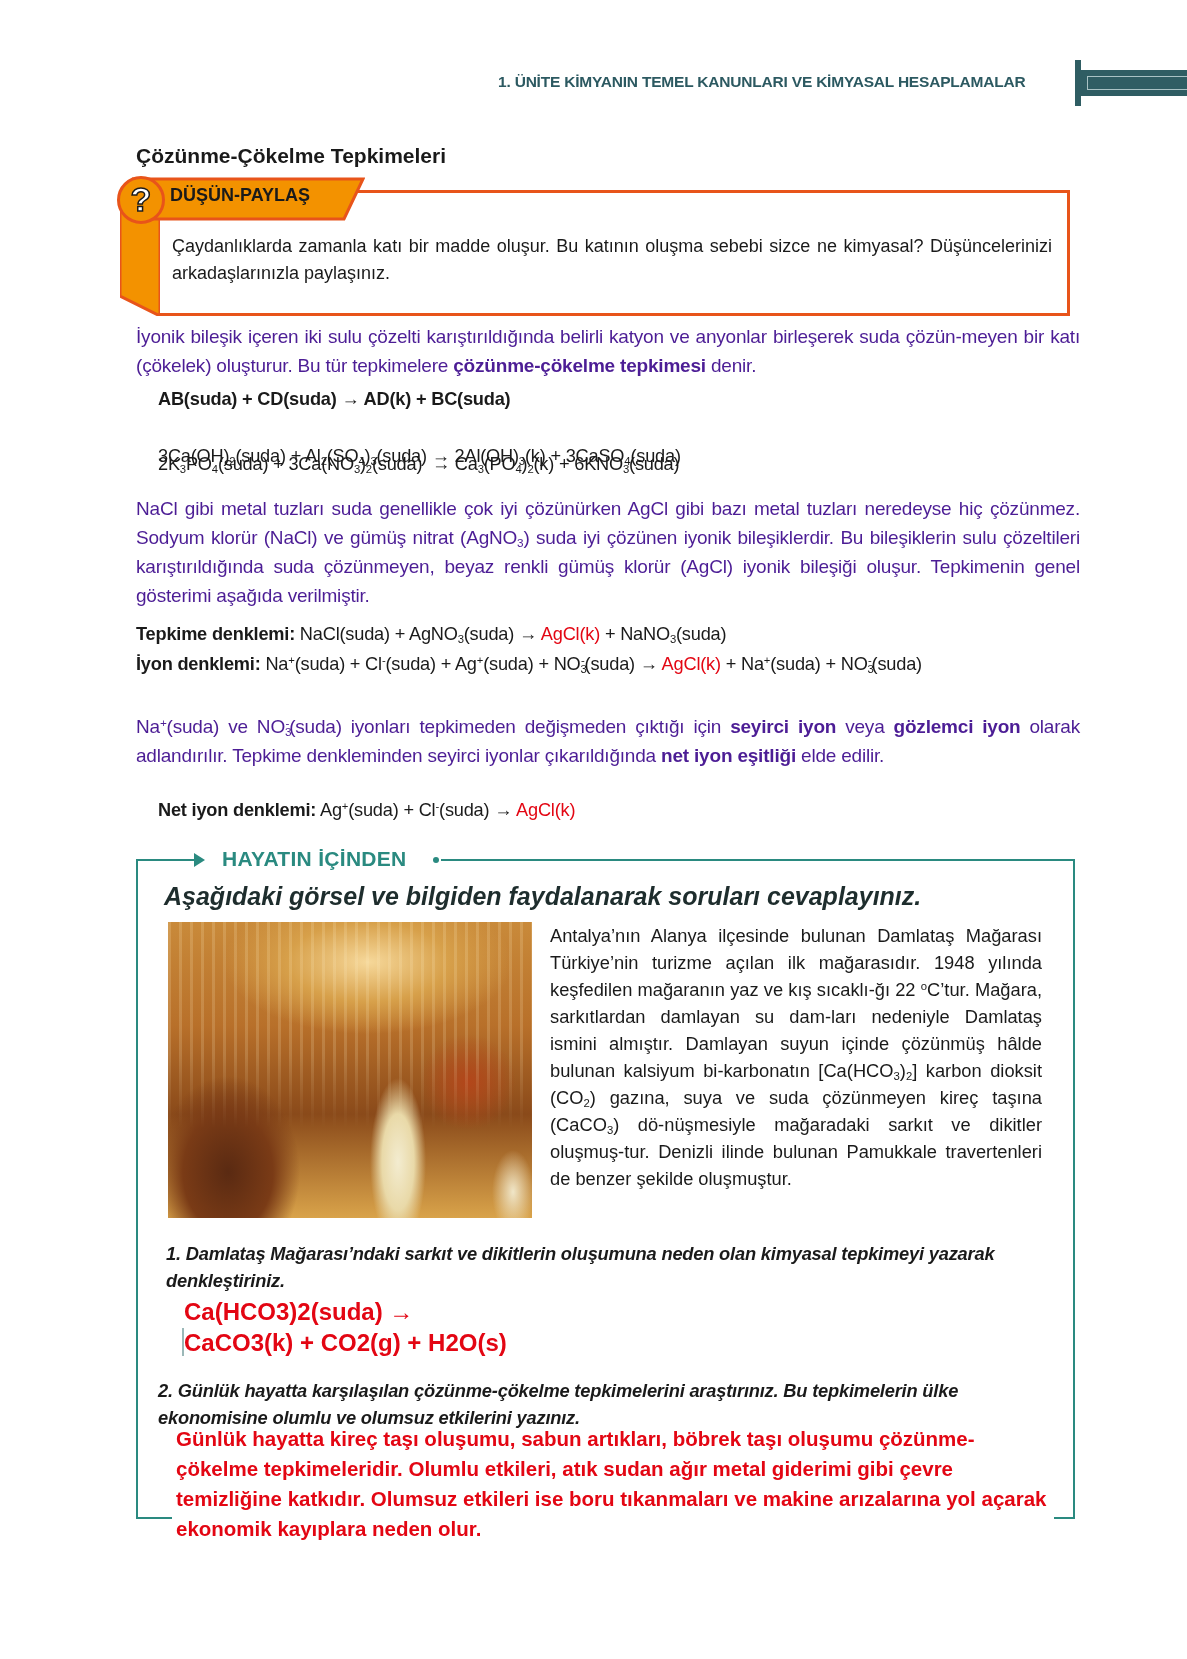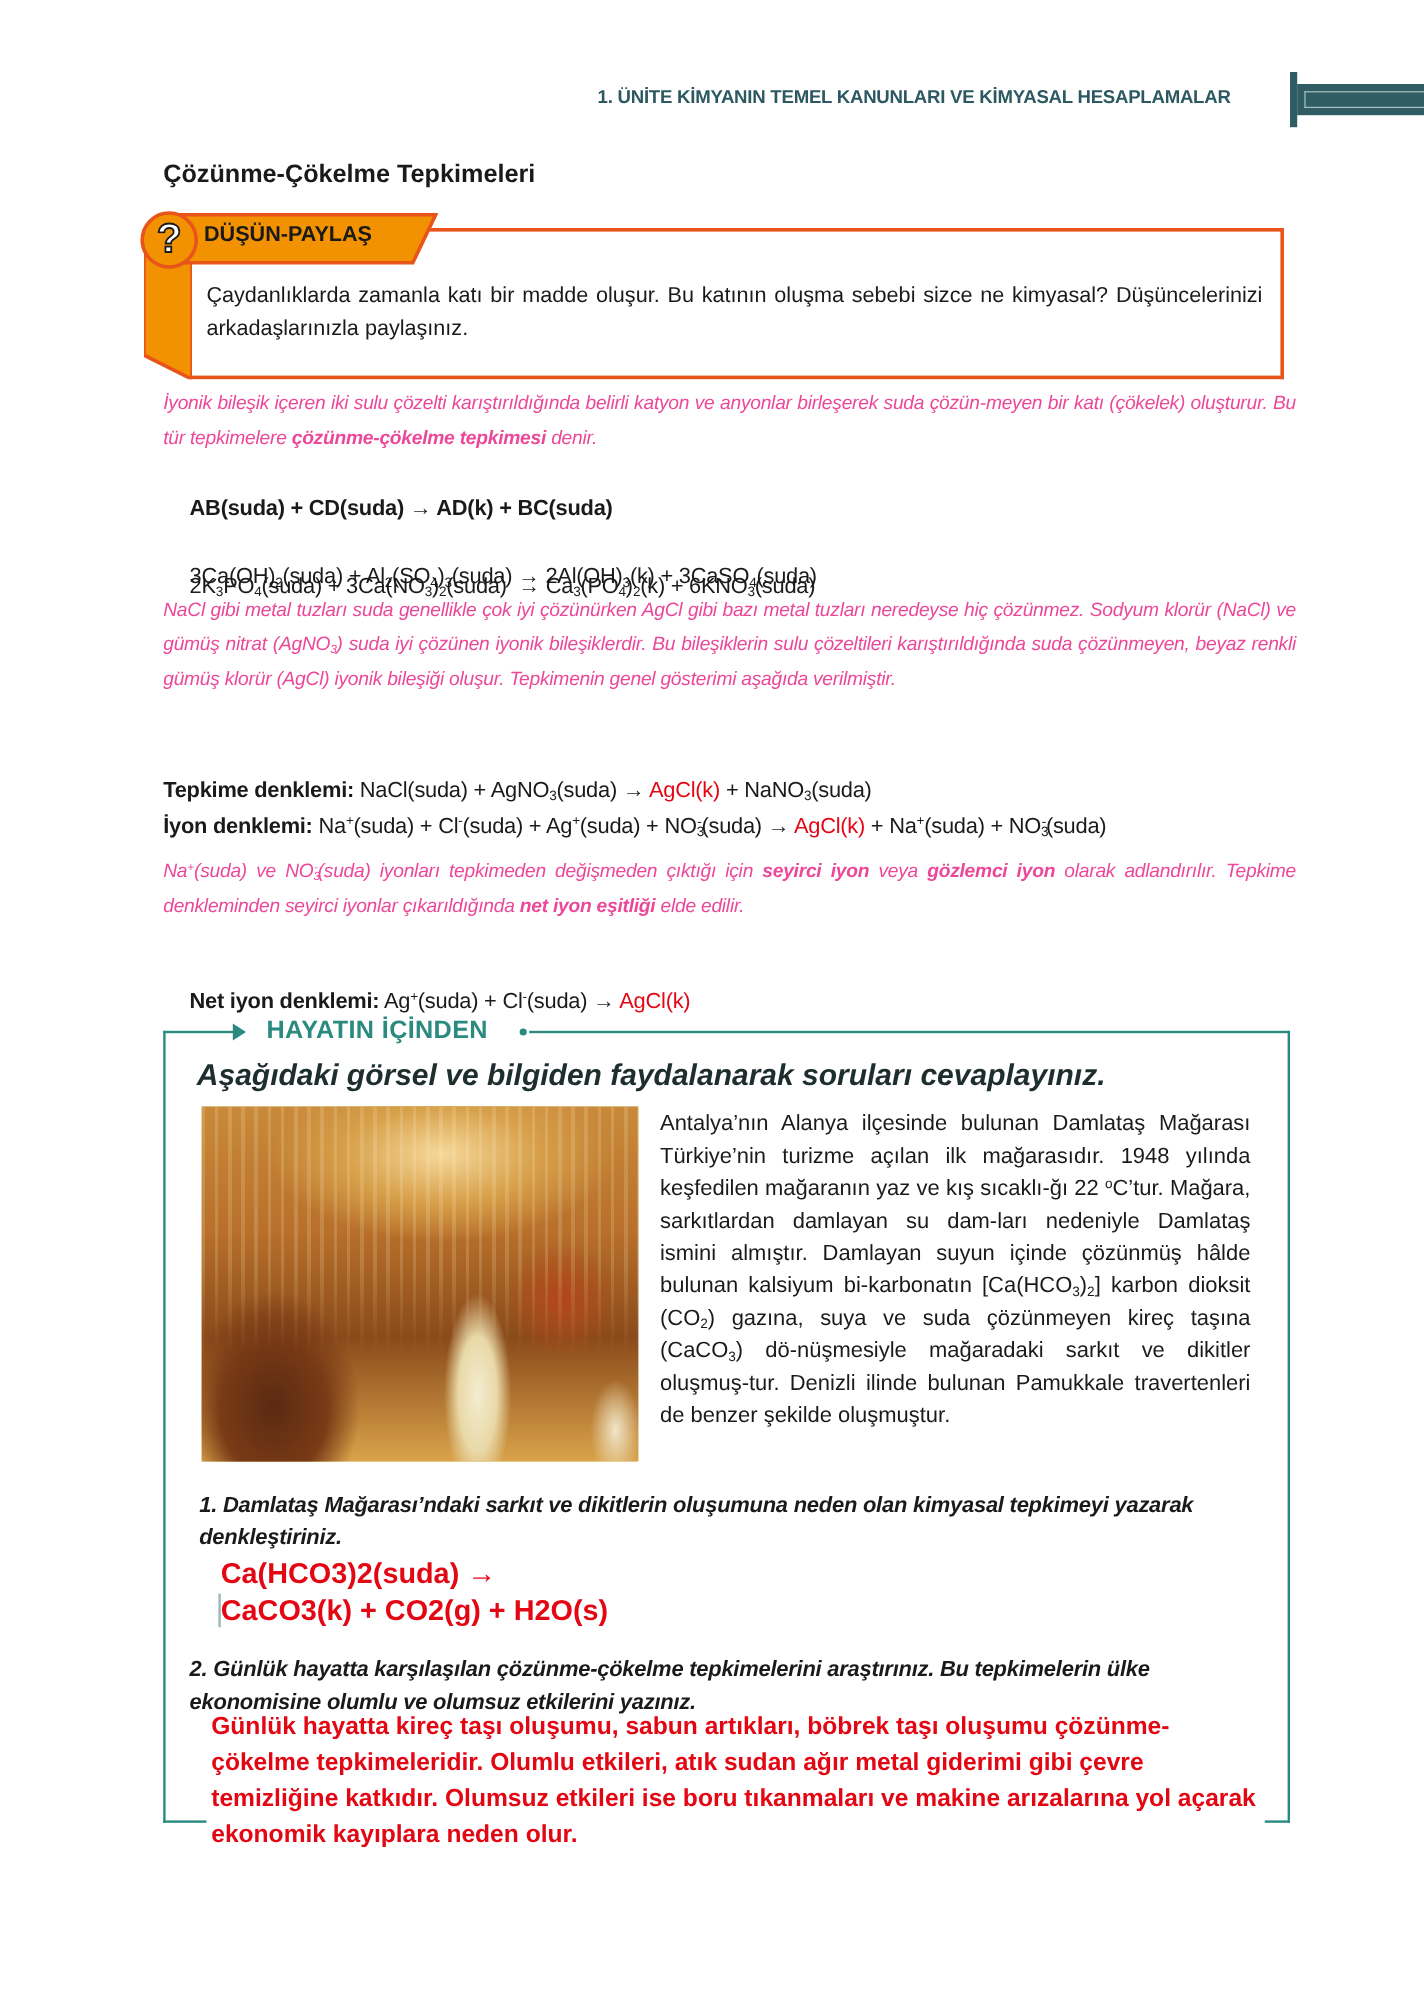--- a/index.html
+++ b/index.html
@@ -10,34 +10,34 @@
   sup { font-size:0.62em; vertical-align:0.55em; line-height:0; }
   b { font-weight:bold; }
   .red { color:#e30613; }
 
   
   .unit-title { left:498px; top:73px; font-size:15.5px; font-weight:bold; color:#2c5961; letter-spacing:-0.2px; }
   .unit-bar-v { left:1075px; top:60px; width:6px; height:46px; background:#2f5d63; }
   .unit-bar-h { left:1081px; top:70px; width:106px; height:26px; background:#2f5d63; }
   .unit-bar-in { left:1087px; top:76px; width:100px; height:14px; border:1px solid #a9c2c4; border-right:none; box-sizing:border-box; }
 
-  .section-title { left:136px; top:134px; font-size:21px; font-weight:bold; color:#1a1a1a; }
+  .section-title { left:136px; top:144px; font-size:21px; font-weight:bold; color:#1a1a1a; }
 
   
   .dp-box { left:158px; top:190px; width:912px; height:126px; border:3px solid #e8541a; border-left:none; box-sizing:border-box; background:#fff; }
   .dp-side { left:120px; top:190px; width:40px; height:126px; }
   .dp-tab { left:132px; top:177px; width:233px; height:44px; }
   .dp-circle { left:117px; top:176px; width:48px; height:48px; border-radius:50%; background:#f39200; border:3px solid #e8541a; box-sizing:border-box;
                font-size:34px; font-weight:bold; color:#fff; text-align:center; line-height:40px;
                -webkit-text-stroke:1.5px #1a1a1a; }
   .dp-label { left:170px; top:185px; font-size:18px; font-weight:bold; color:#1a1a1a; }
   .dp-text { left:172px; top:233px; width:880px; font-size:18px; line-height:27px; text-align:justify; text-align-last:left; color:#1a1a1a; }
 
-  .para { left:136px; width:944px; font-size:16px; line-height:29px; text-align:justify; color:#ec4899; letter-spacing:-0.2px;font-style:italic; }
-  .eq { font-size:18.2px; color:#1a1a1a; letter-spacing:-0.2px; white-space:nowrap;margin-top:24px; }
+  .para { left:136px; width:944px; font-size:19px; line-height:29px; text-align:justify; color:#4c1d95; letter-spacing:-0.2px; }
+  .eq { font-size:18.2px; color:#1a1a1a; letter-spacing:-0.2px; white-space:nowrap; }
 
   
   .hi-top-left { left:136px; top:859px; width:60px; height:2px; background:#2a8a80; }
   .hi-arrow { left:194px; top:853px; width:0; height:0; border-top:7px solid transparent; border-bottom:7px solid transparent; border-left:11px solid #2a8a80; }
   .hi-title { left:222px; top:847px; font-size:21px; font-weight:bold; color:#2a8a80; letter-spacing:0.3px; }
   .hi-dot { left:433px; top:857px; width:6px; height:6px; border-radius:50%; background:#2a8a80; }
   .hi-top-right { left:441px; top:859px; width:634px; height:2px; background:#2a8a80; }
   .hi-left { left:136px; top:859px; width:2px; height:660px; background:#2a8a80; }
   .hi-right { left:1073px; top:859px; width:2px; height:660px; background:#2a8a80; }
   .hi-bottom-l { left:136px; top:1517px; width:36px; height:2px; background:#2a8a80; }

